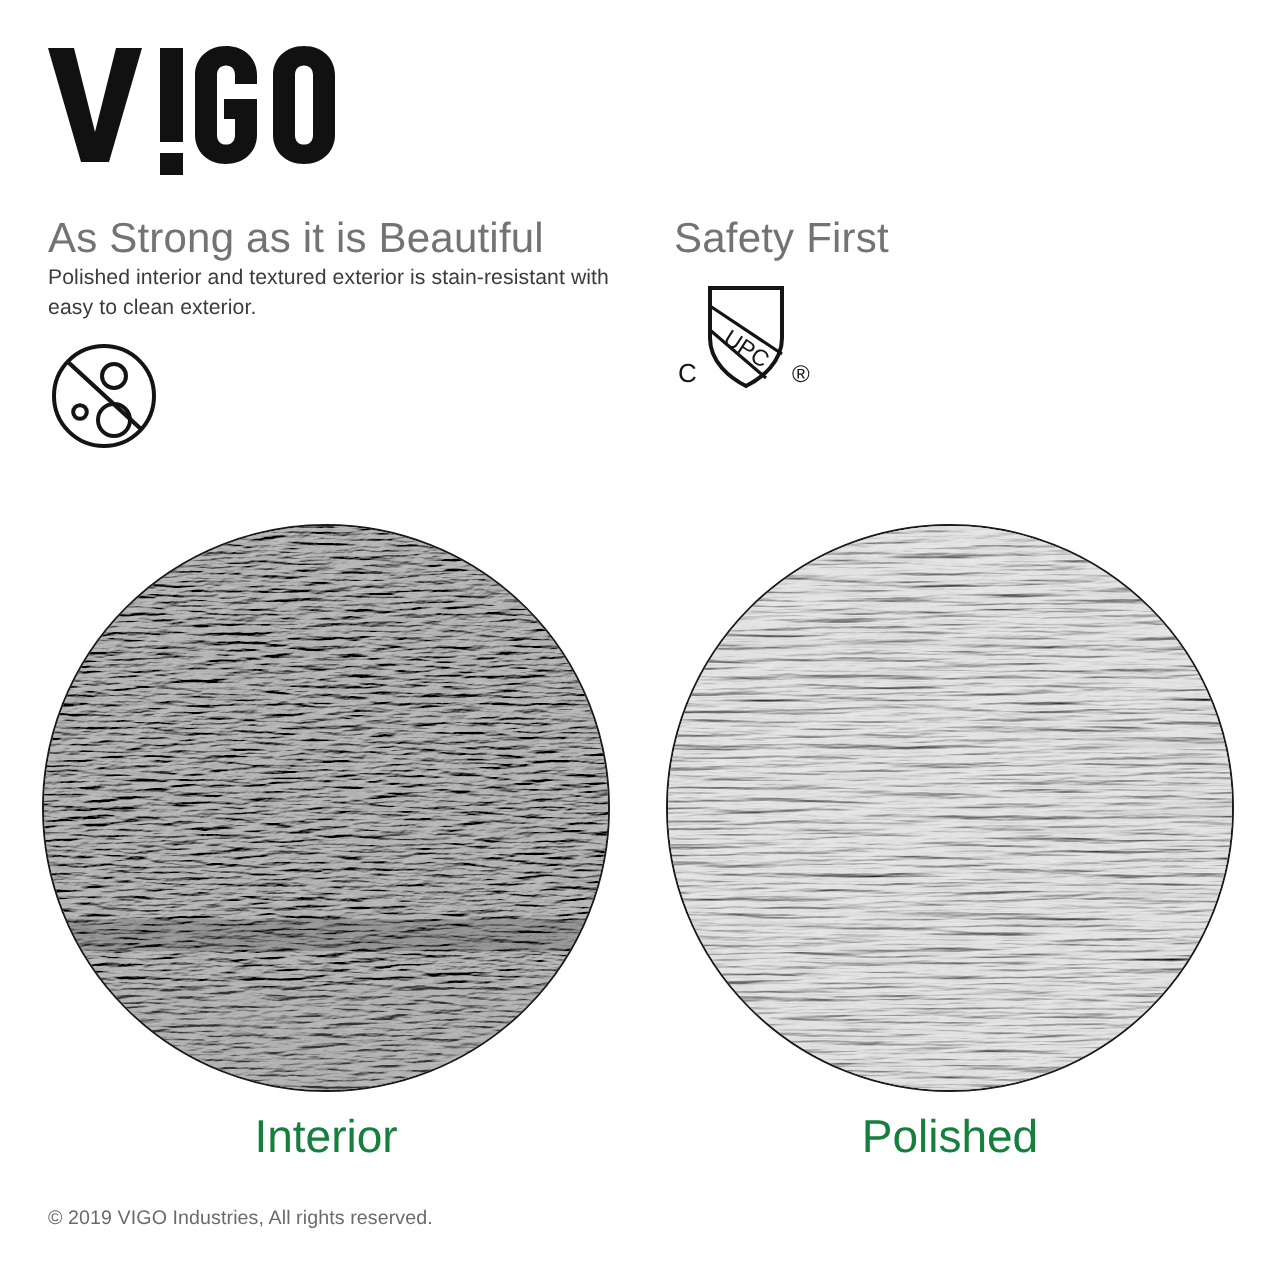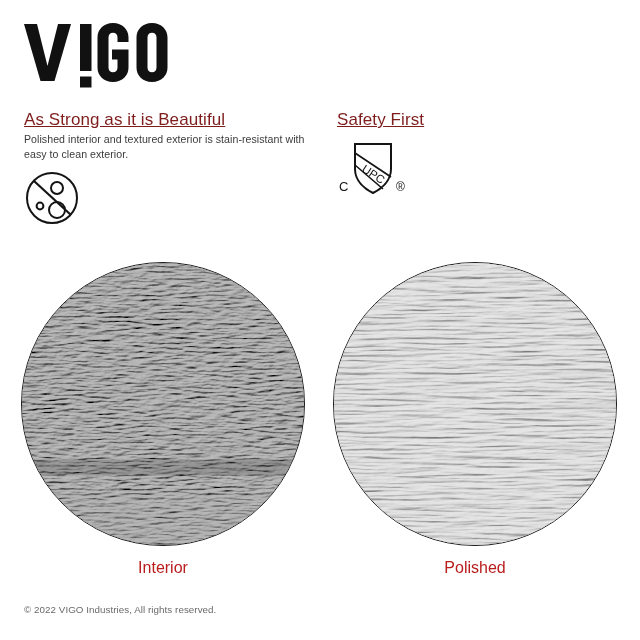--- a/index.html
+++ b/index.html
@@ -36,27 +36,26 @@
   }
   .feature-col {
     box-sizing: border-box;
     width: 320px;
     padding-left: 24px;
     padding-right: 14px;
   }
   .feature-col.right { padding-left: 17px; }
 
   .feature-title {
-    font-size: 17px;
+    font-size: 21px;
     line-height: 20px;
     font-weight: 400;
-    color: #7f1d1d;
+    color: #737373;
     margin: 0 0 2px 0;
     letter-spacing: 0.1px;
-    text-decoration: underline;
   }
   .feature-body {
     font-size: 10.6px;
     line-height: 14.6px;
     color: #3b3b3b;
     margin: 0;
     letter-spacing: 0.05px;
   }
   .feature-icon {
     margin-top: 11px;
@@ -96,23 +95,23 @@
     left: 0;
     top: 556px;
     width: 640px;
     height: 28px;
   }
   .caption {
     position: absolute;
     top: 0;
     width: 284px;
     text-align: center;
-    font-size: 16px;
+    font-size: 23px;
     line-height: 24px;
-    color: #b91c1c;
+    color: #15803d;
   }
   .caption.interior { left: 21px; }
   .caption.exterior { left: 333px; }
 
   
   .footer {
     position: absolute;
     left: 24px;
     top: 603px;
     font-size: 9.8px;
@@ -252,13 +251,13 @@
     </svg>
   </div>
 
 </div>
 
 <div class="captions">
   <div class="caption interior">Interior</div>
   <div class="caption exterior">Polished</div>
 </div>
 
-<div class="footer">© 2022 VIGO Industries, All rights reserved.</div>
+<div class="footer">© 2019 VIGO Industries, All rights reserved.</div>
 
 </body></html>

